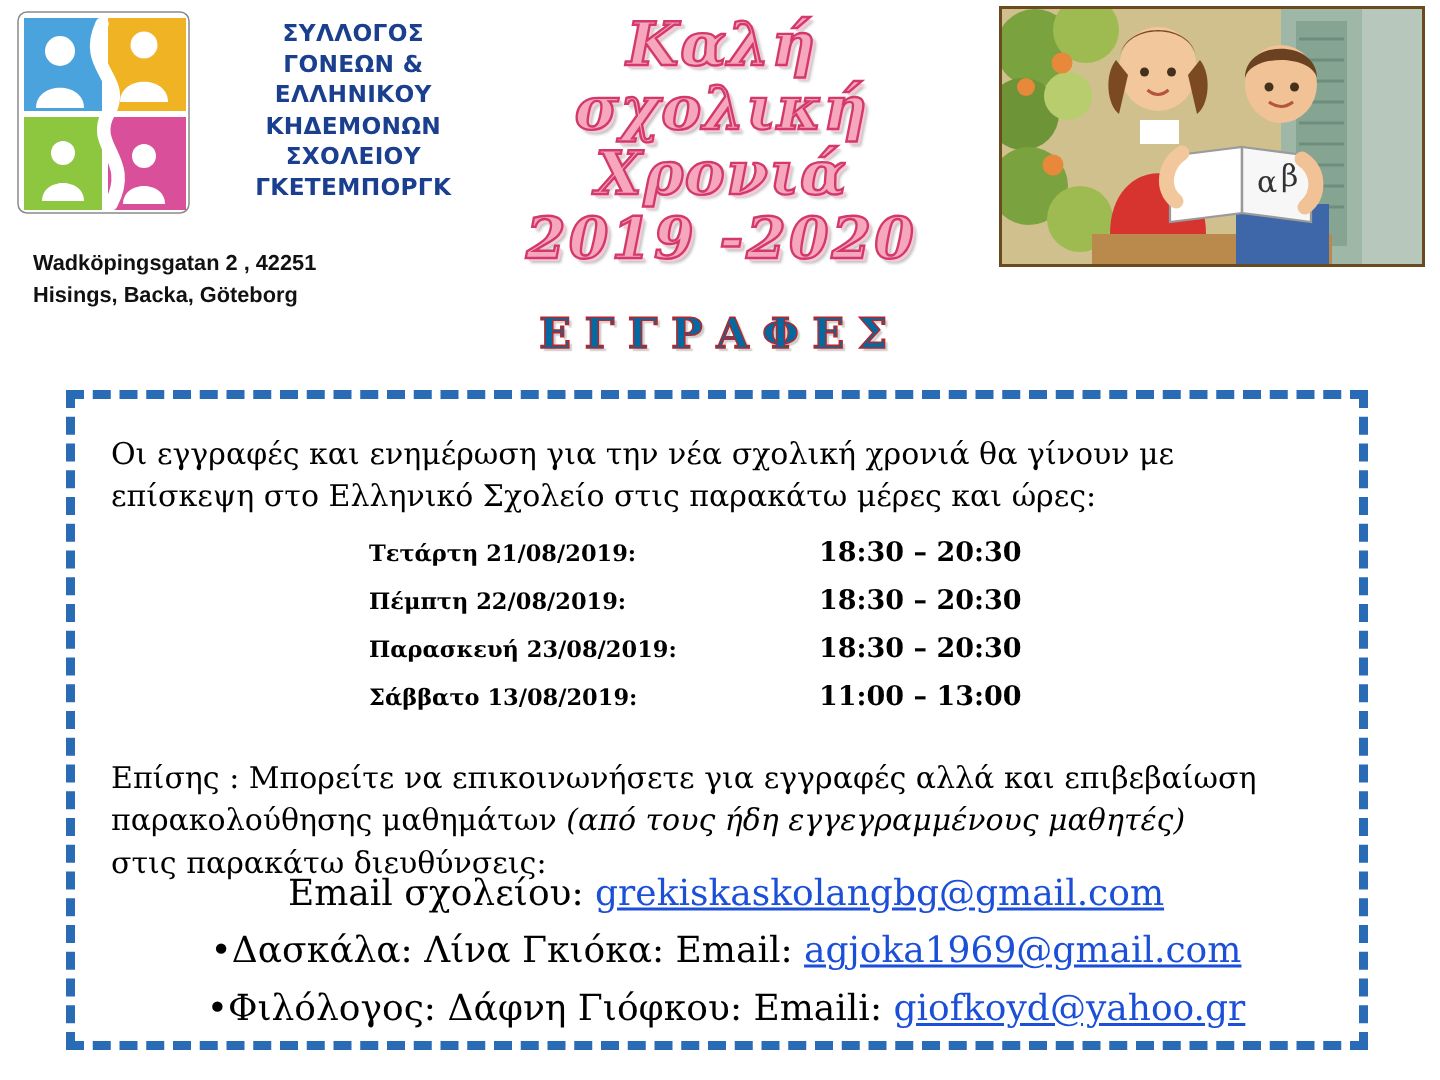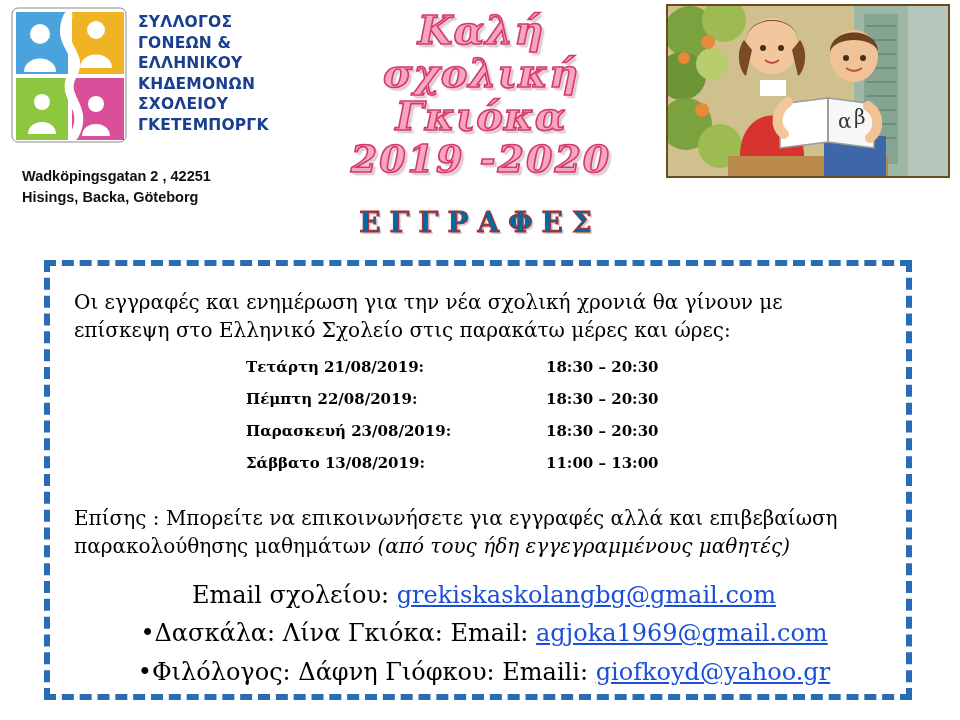--- a/index.html
+++ b/index.html
@@ -43,21 +43,21 @@
     left: 128px;
     top: 6px;
     width: 195px;
     font-family: "DejaVu Sans", sans-serif;
     font-weight: bold;
     font-size: 15.5px;
     line-height: 1.33;
     color: #1a3f8f;
     letter-spacing: 0.2px;
   }
-  #org-name div { white-space: nowrap; }
+  #org-name div { white-space: nowrap; text-align: center; }
 
   #address-block {
     position: absolute;
     left: 22px;
     top: 166px;
     font-family: Liberation Sans, sans-serif;
     font-weight: bold;
     font-size: 14.5px;
     line-height: 1.45;
     color: #111111;
@@ -158,21 +158,21 @@
   .sched-day {
     width: 300px;
     font-family: "DejaVu Serif", serif;
     font-weight: bold;
     font-size: 15px;
     color: #000;
   }
   .sched-time {
     font-family: "DejaVu Serif", serif;
     font-weight: bold;
-    font-size: 15px;
+    font-size: 18px;
     color: #000;
   }
 
   
   #note {
     position: absolute;
     left: 24px;
     top: 238px;
     width: 820px;
   }
@@ -236,21 +236,21 @@
     </div>
   </div>
 
   <div id="address-block">
     <div>Wadköpingsgatan 2 , 42251</div>
     <div>Hisings, Backa, Göteborg</div>
   </div>
 
   <div id="title-block">
     <div class="wordart">Καλή σχολική</div>
-    <div class="wordart">Γκιόκα</div>
+    <div class="wordart">Χρονιά</div>
     <div class="wordart line3">2019 -2020</div>
   </div>
 
   <div id="photo">
     <svg viewBox="0 0 280 170" width="280" height="170" preserveAspectRatio="none">
       <defs>
         <clipPath id="pclip">
             <rect x="0" y="0" width="280" height="170"></rect>
           </clipPath>
       </defs>
@@ -338,20 +338,21 @@
     </div>
     <div class="sched-row">
       <div class="sched-day">Σάββατο 13/08/2019:</div>
       <div class="sched-time">11:00 – 13:00</div>
     </div>
   </div>
 
   <div id="note" class="para">
     <div class="l1">Επίσης :   Μπορείτε να επικοινωνήσετε για εγγραφές αλλά και επιβεβαίωση</div>
     <div><span>παρακολούθησης μαθημάτων </span><span class="ital">(από τους ήδη εγγεγραμμένους μαθητές)</span></div>
+    <div>στις παρακάτω διευθύνσεις:</div>
   </div>
 
   <div id="contacts">
     <div class="contact-line">
       <span></span><span>Email σχολείου:</span>
       <span class="mail">grekiskaskolangbg@gmail.com</span>
     </div>
     <div class="contact-line">
       <span>•</span><span>Δασκάλα: Λίνα Γκιόκα: Email:</span>
       <span class="mail">agjoka1969@gmail.com</span>

